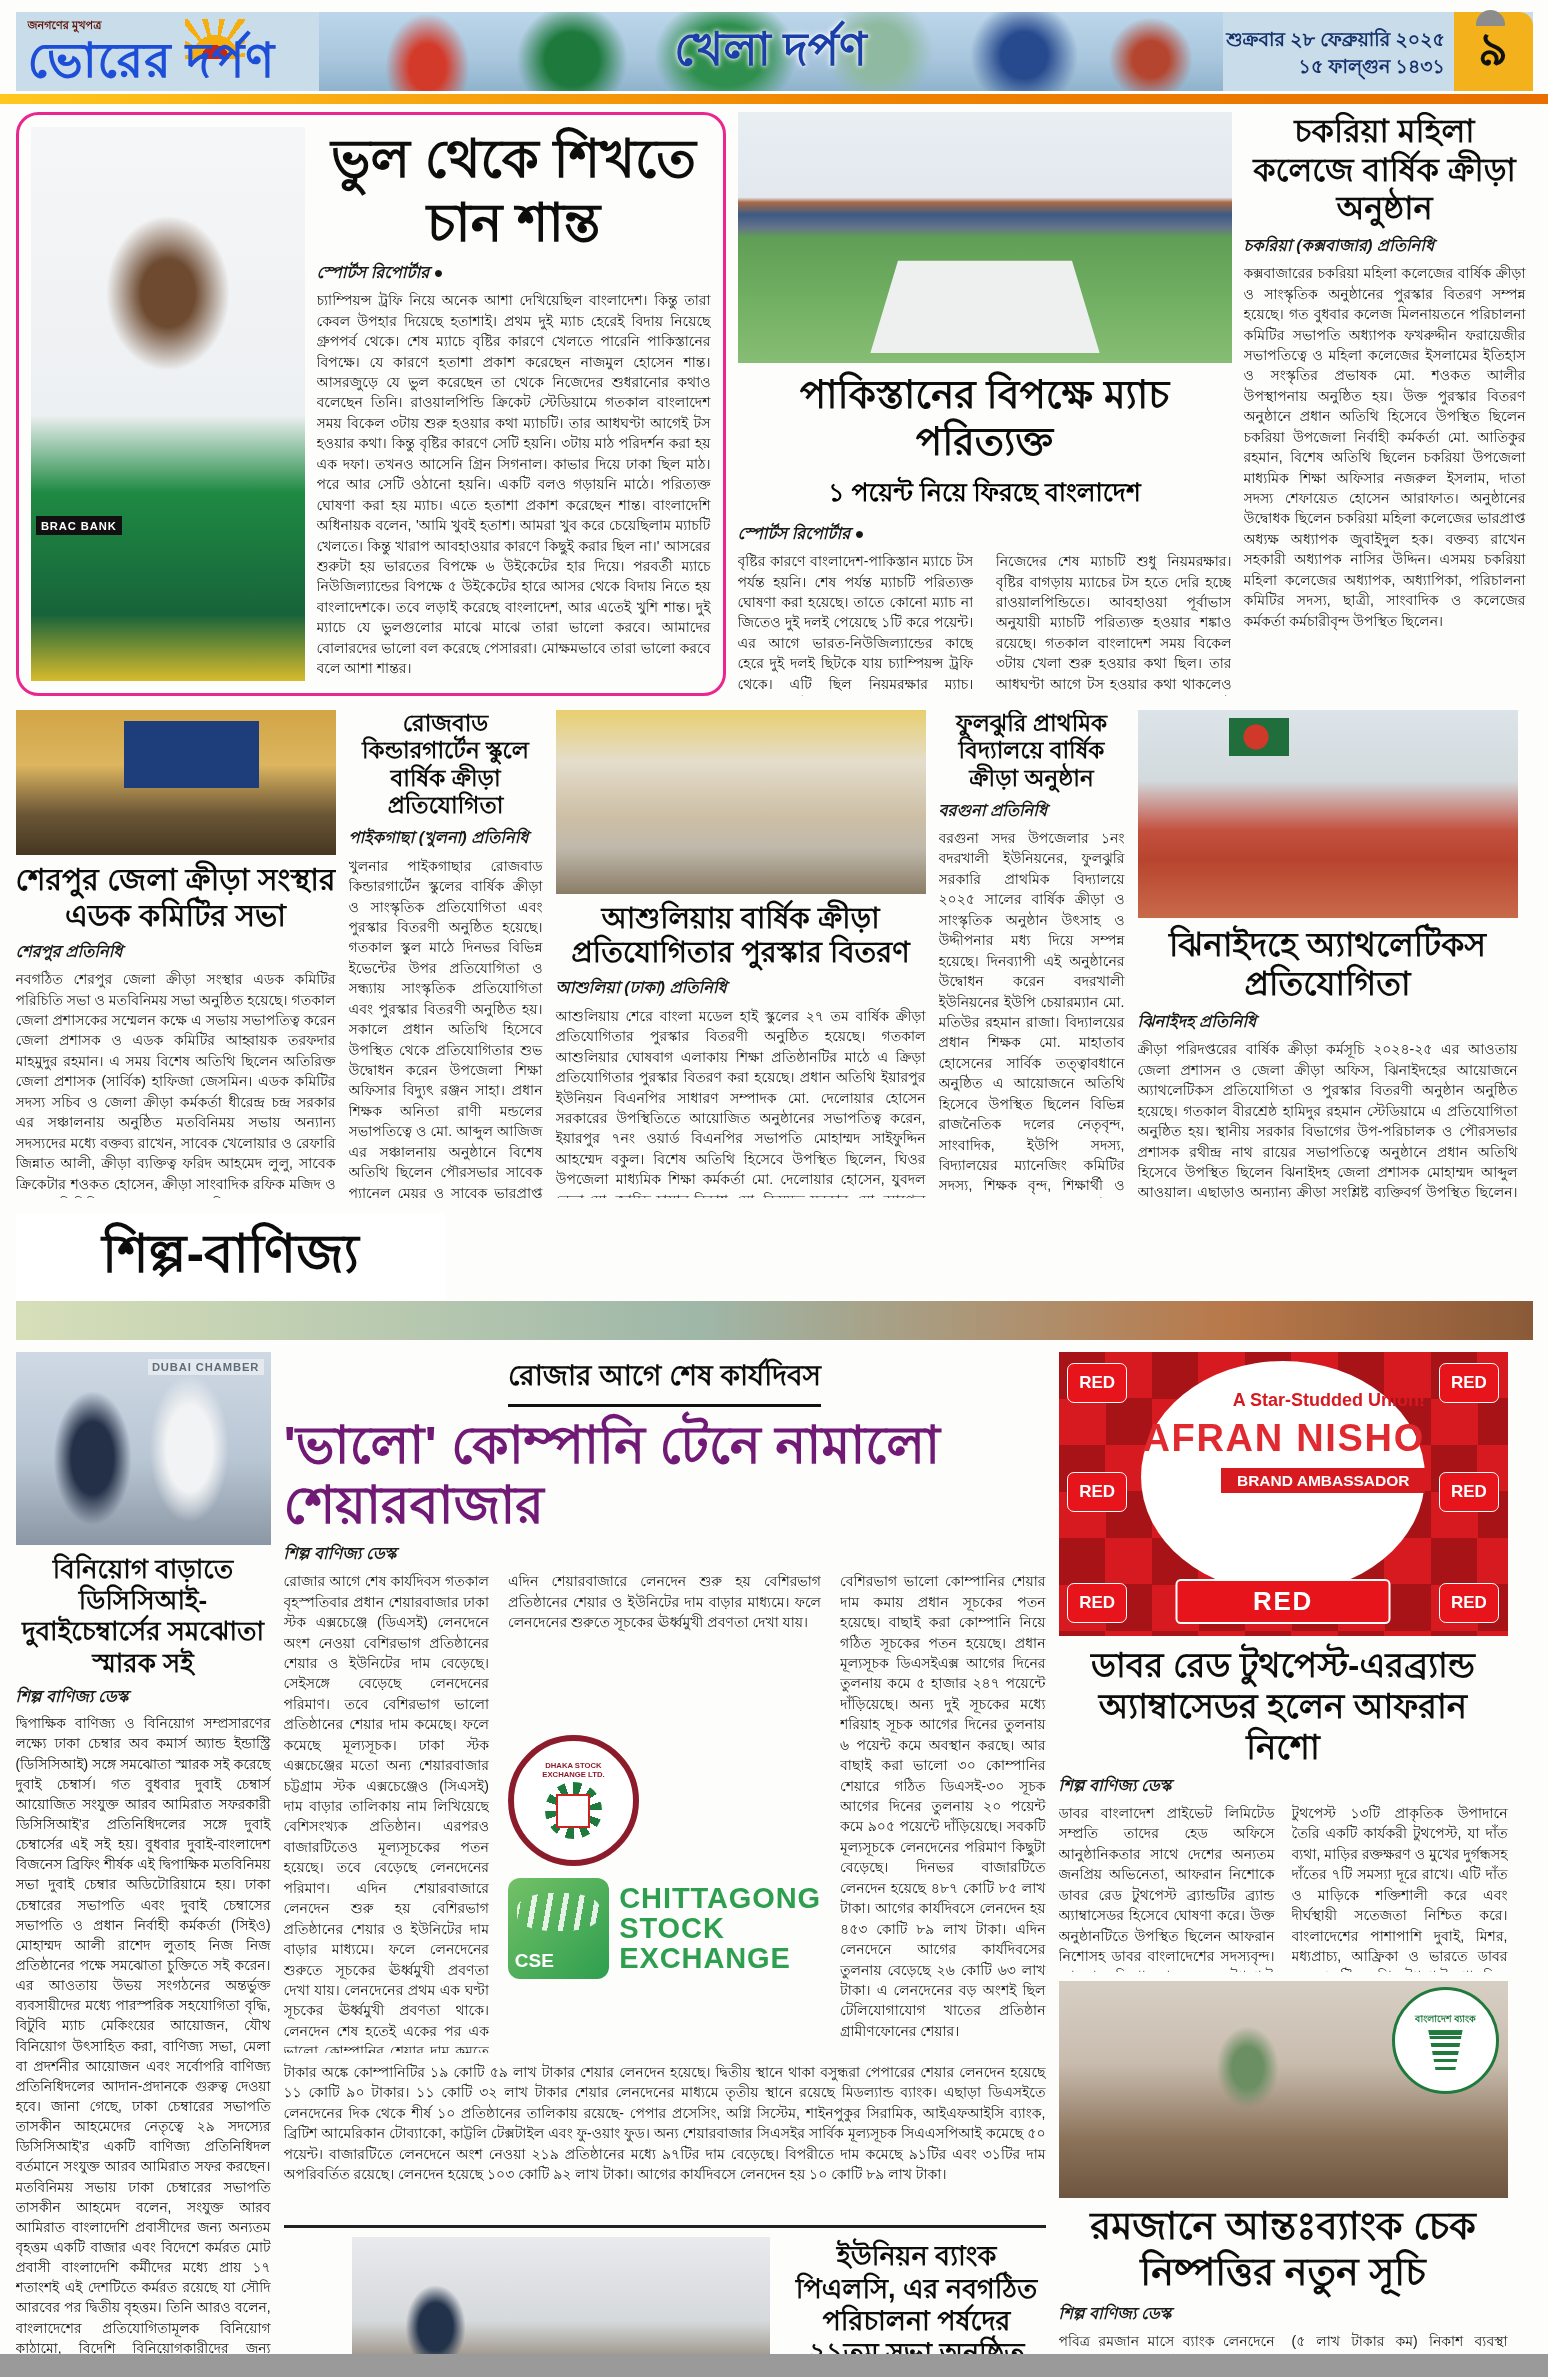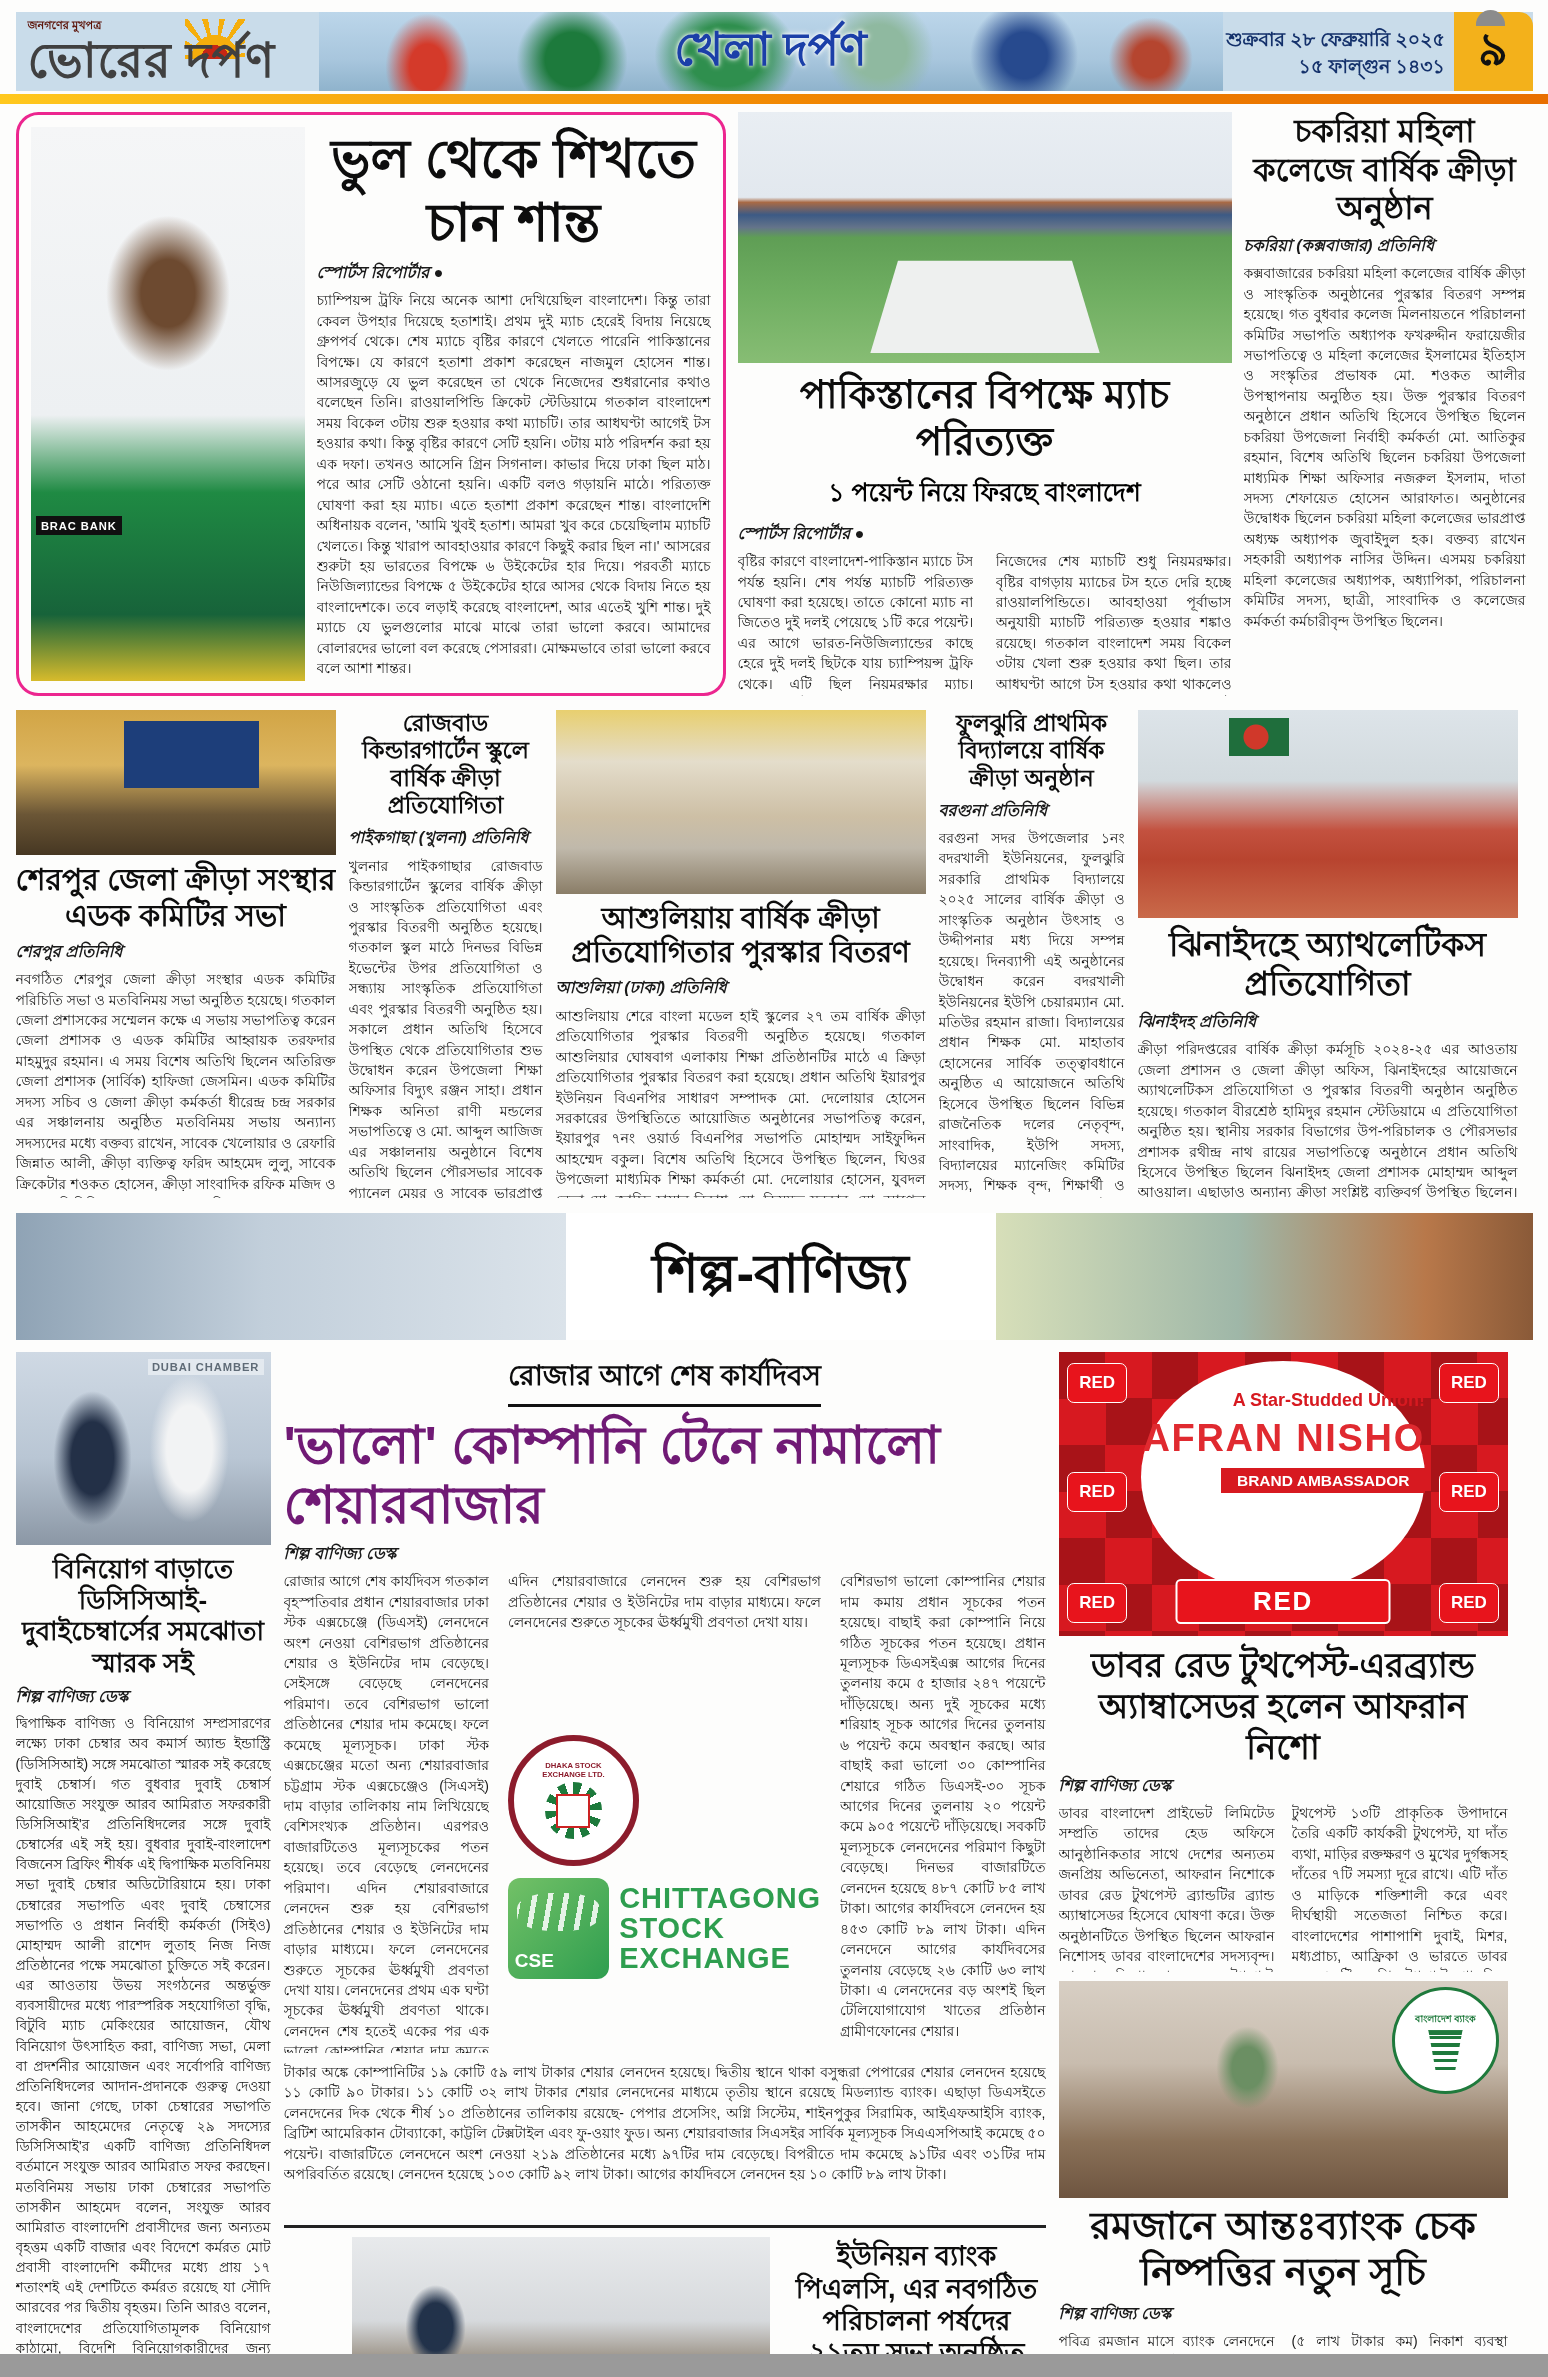--- a/index.html
+++ b/index.html
@@ -4,21 +4,21 @@
 <style>
   * { margin:0; padding:0; box-sizing:border-box; }
   html,body { background:#9a9a9a; }
   body { font-family:"Liberation Sans","DejaVu Sans",sans-serif; }
   .page { width:1548px; height:2354px; background:#fdfdfc; margin:0 auto; position:relative; overflow:hidden; }
 
   
   .header { margin:12px 15.5px 0; height:79px; display:flex; background:#c9dcea; }
   .masthead-block { width:303px; position:relative; padding:5.2px 12px 3.4px; }
   .tagline { font-size:11.2px; font-weight:700; color:#5a1005; }
-  .masthead { font-size:48px; font-weight:800; color:#404040; line-height:1.05; position:relative; z-index:2; letter-spacing:0.9px; }
+  .masthead { font-size:48px; font-weight:800; color:#1d4ed8; line-height:1.05; position:relative; z-index:2; letter-spacing:0.9px; }
   .sun { position:absolute; top:6.9px; left:169px; width:60px; height:40px; z-index:1;
          background:radial-gradient(circle at 50% 100%, #c62615 0 13.8px, #f5ae0c 13.8px 24px, transparent 24px),
                     repeating-conic-gradient(from -90deg at 50% 100%, #f5ae0c 0 8deg, transparent 8deg 24deg); }
   .montage { flex:1; position:relative; overflow:hidden;
     background:
       radial-gradient(60px 77px at 12% 70%, #d43a2a 0 30%, transparent 70%),
       radial-gradient(77px 77px at 28% 60%, #1d7a3c 0 35%, transparent 72%),
       radial-gradient(95px 77px at 45% 55%, #2f8f4e 0 40%, transparent 75%),
       radial-gradient(77px 77px at 62% 50%, #8fb9a0 0 35%, transparent 70%),
       radial-gradient(77px 77px at 78% 55%, #274a8e 0 30%, transparent 70%),
@@ -62,21 +62,21 @@
   .screen { position:absolute; left:34%; top:8%; width:42%; height:46%; background:#1d3e7a; }
   .sherpur-hl { font-size:30px; margin-top:6.9px; }
   .ph-event { width:100%; height:184px; background:linear-gradient(180deg,#e8cf6f 0%,#e4ddcb 28%,#cdbfa5 58%,#95897296 75%,#8a7d67 100%); }
   .ashulia-hl { font-size:29px; margin-top:6.9px; }
   .ph-flag { width:100%; height:208px; background:linear-gradient(180deg,#dde4e9 0%,#d2dade 34%,#c3513f 58%,#b8442f 72%,#c96a4a 100%); }
   .flagmark { position:absolute; left:24%; top:4%; width:60px; height:38px; background:radial-gradient(circle at 45% 50%, #d0382a 0 12px, transparent 13px), #1f6e3c; }
   .jhenaidah-hl { font-size:33px; margin-top:6.9px; }
   .smallcol-hl { font-size:23px; text-align:center; }
 
   
-  .biz-band { height:127px; margin:15.5px 15.5px 0; display:flex; }
+  .biz-band { height:127px; margin:15.5px 15.5px 0; display:flex;flex-direction:column; }
   .biz-band-left { width:550px; background:linear-gradient(90deg,#8fa3b5,#c2cfdb 45%,#dbe3ea), radial-gradient(52px 103px at 20% 60%, #b9c4cd 0 40%, transparent 70%); }
   .biz-band-title { width:430px; background:#fff; display:flex; align-items:center; justify-content:center; }
   .biz-band-title span { font-size:53px; font-weight:800; color:#0c0c0c; }
   .biz-band-right { flex:1; background:linear-gradient(90deg,#d7dfb9,#9fb7a8 45%,#b8784a 80%,#8a5a38); }
 
   
   .biz-section { display:grid; grid-template-columns:255px 762px 449px; gap:13px; padding:12px 15.5px 0; height:1080px; }
   .biz-section > div { overflow:hidden; }
   .ph-handshake { width:100%; height:193px; background:radial-gradient(60px 103px at 30% 55%, #233047 0 35%, transparent 65%), radial-gradient(60px 112px at 68% 50%, #f2f3f4 0 38%, transparent 66%), linear-gradient(180deg,#cfd9e4,#b9c6d4 55%,#8b97a5 100%); }
   .dubai-tag { position:absolute; top:6.9px; right:6.9px; font-size:11.2px; font-weight:700; color:#5f6b77; letter-spacing:0.9px; background:#e8edf2cc; padding:1.7px 4.3px; }

